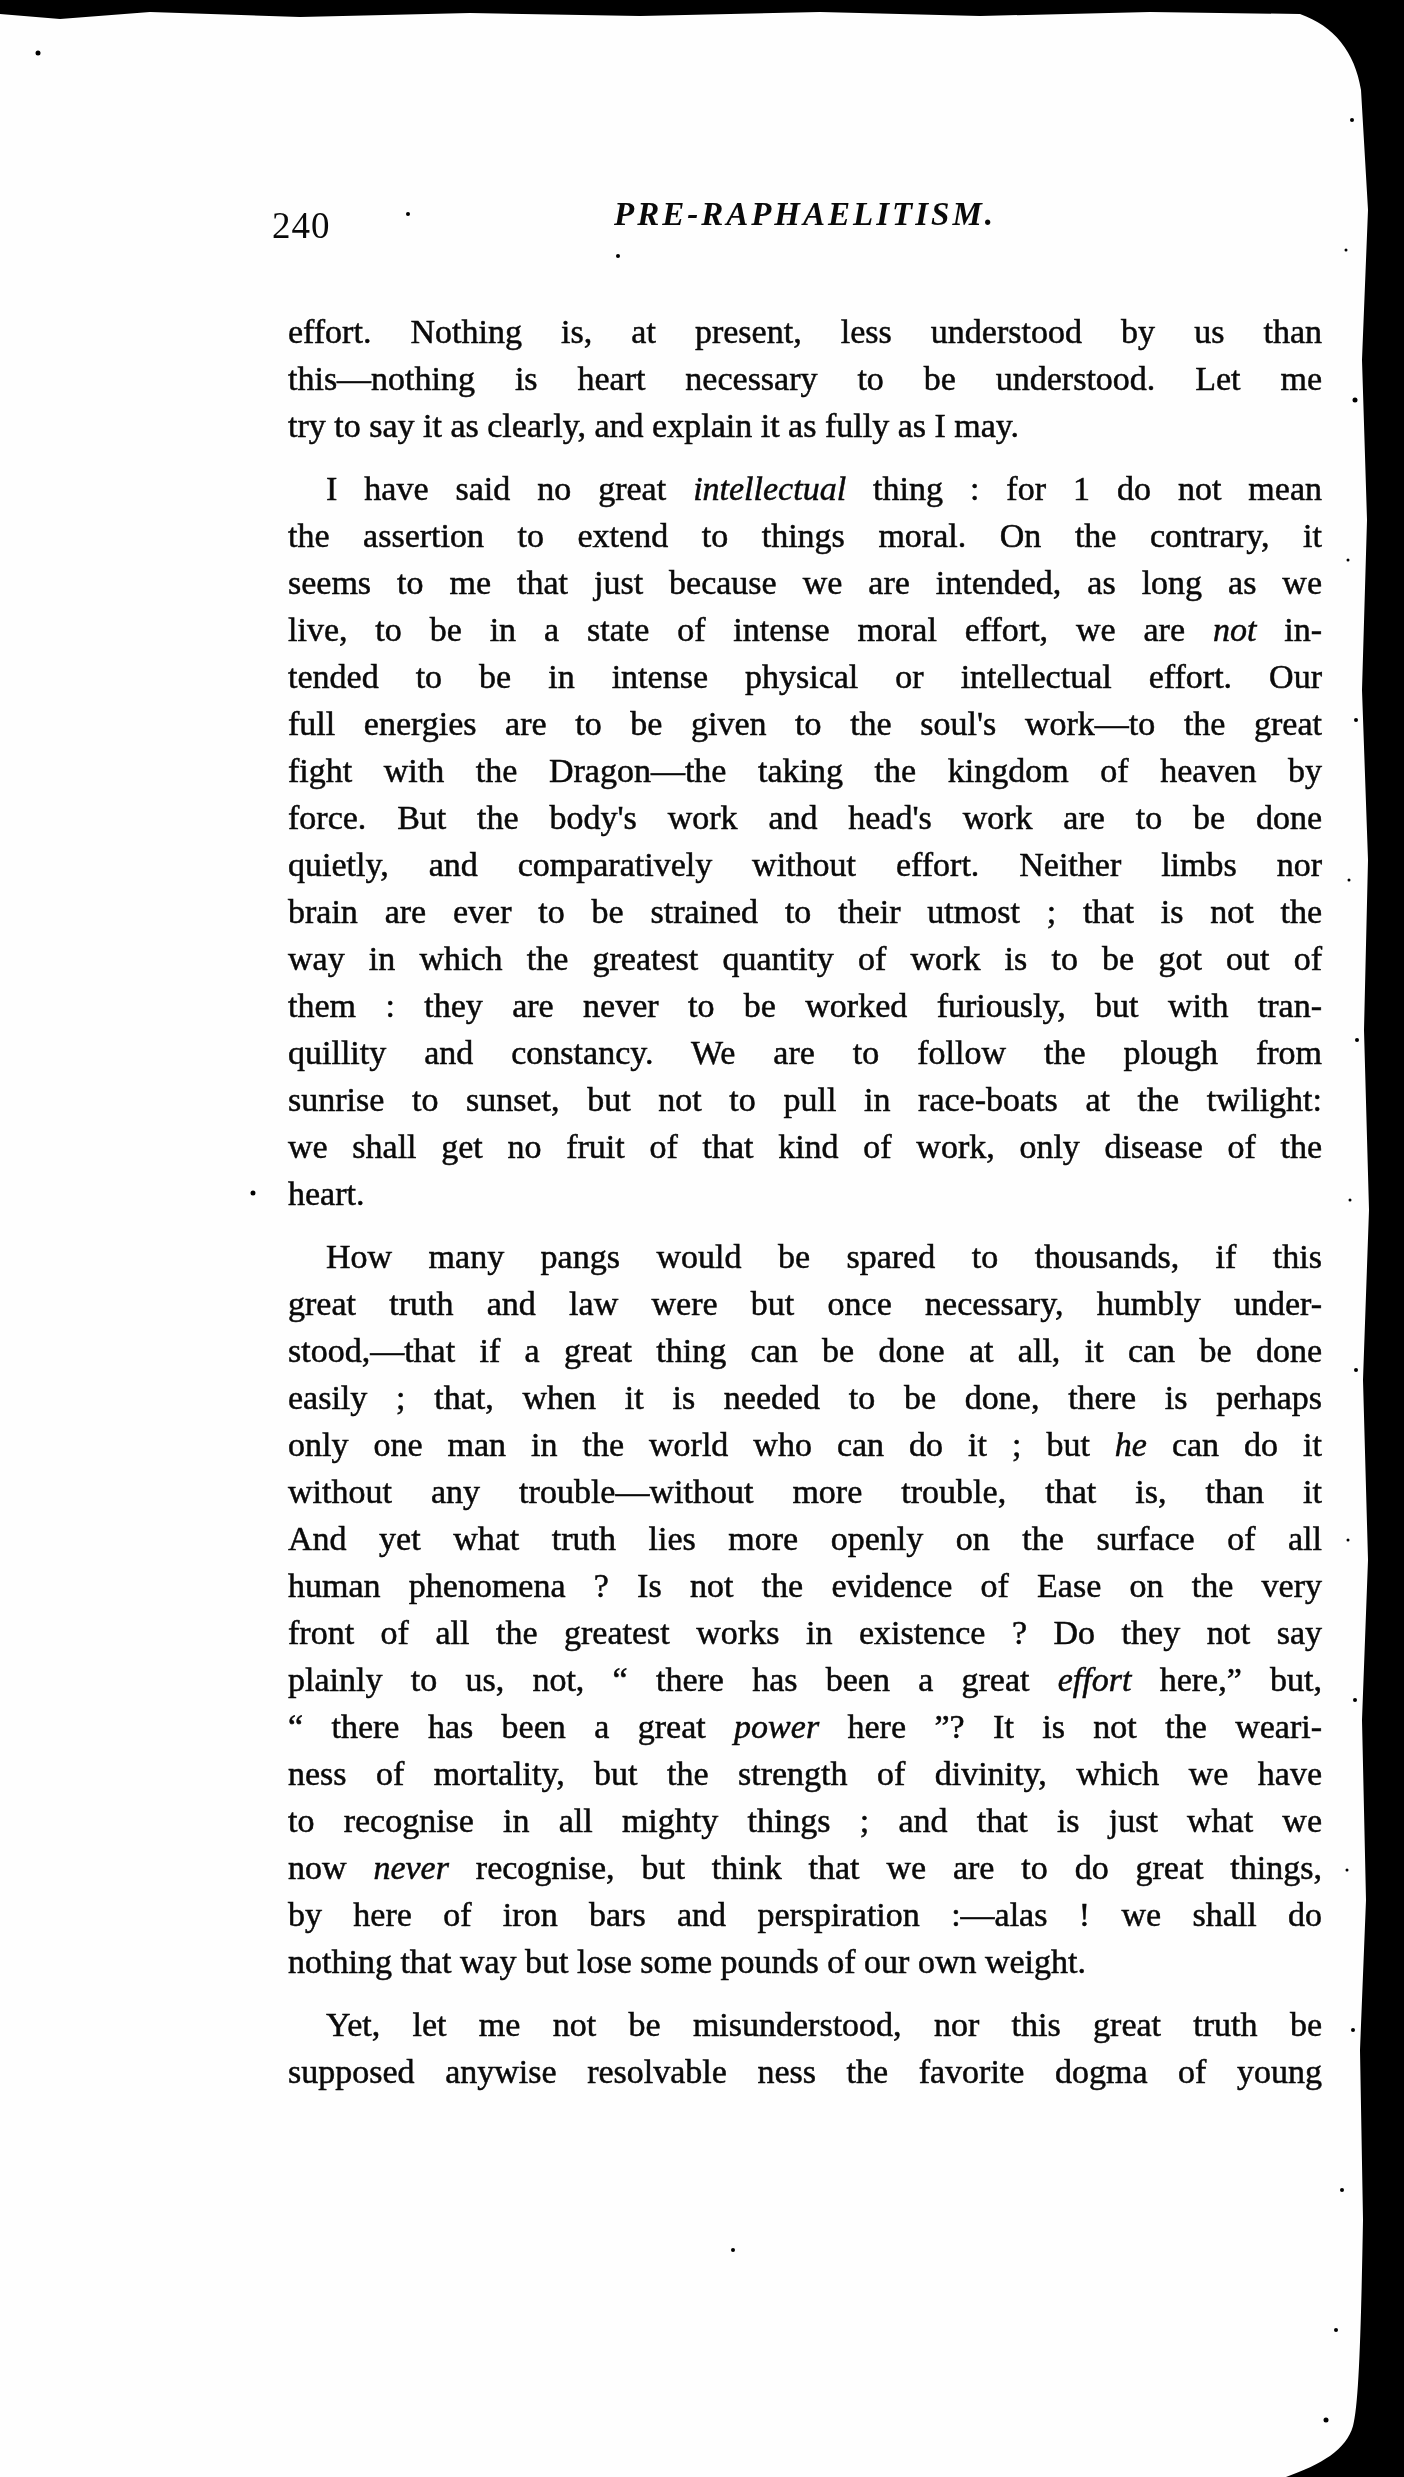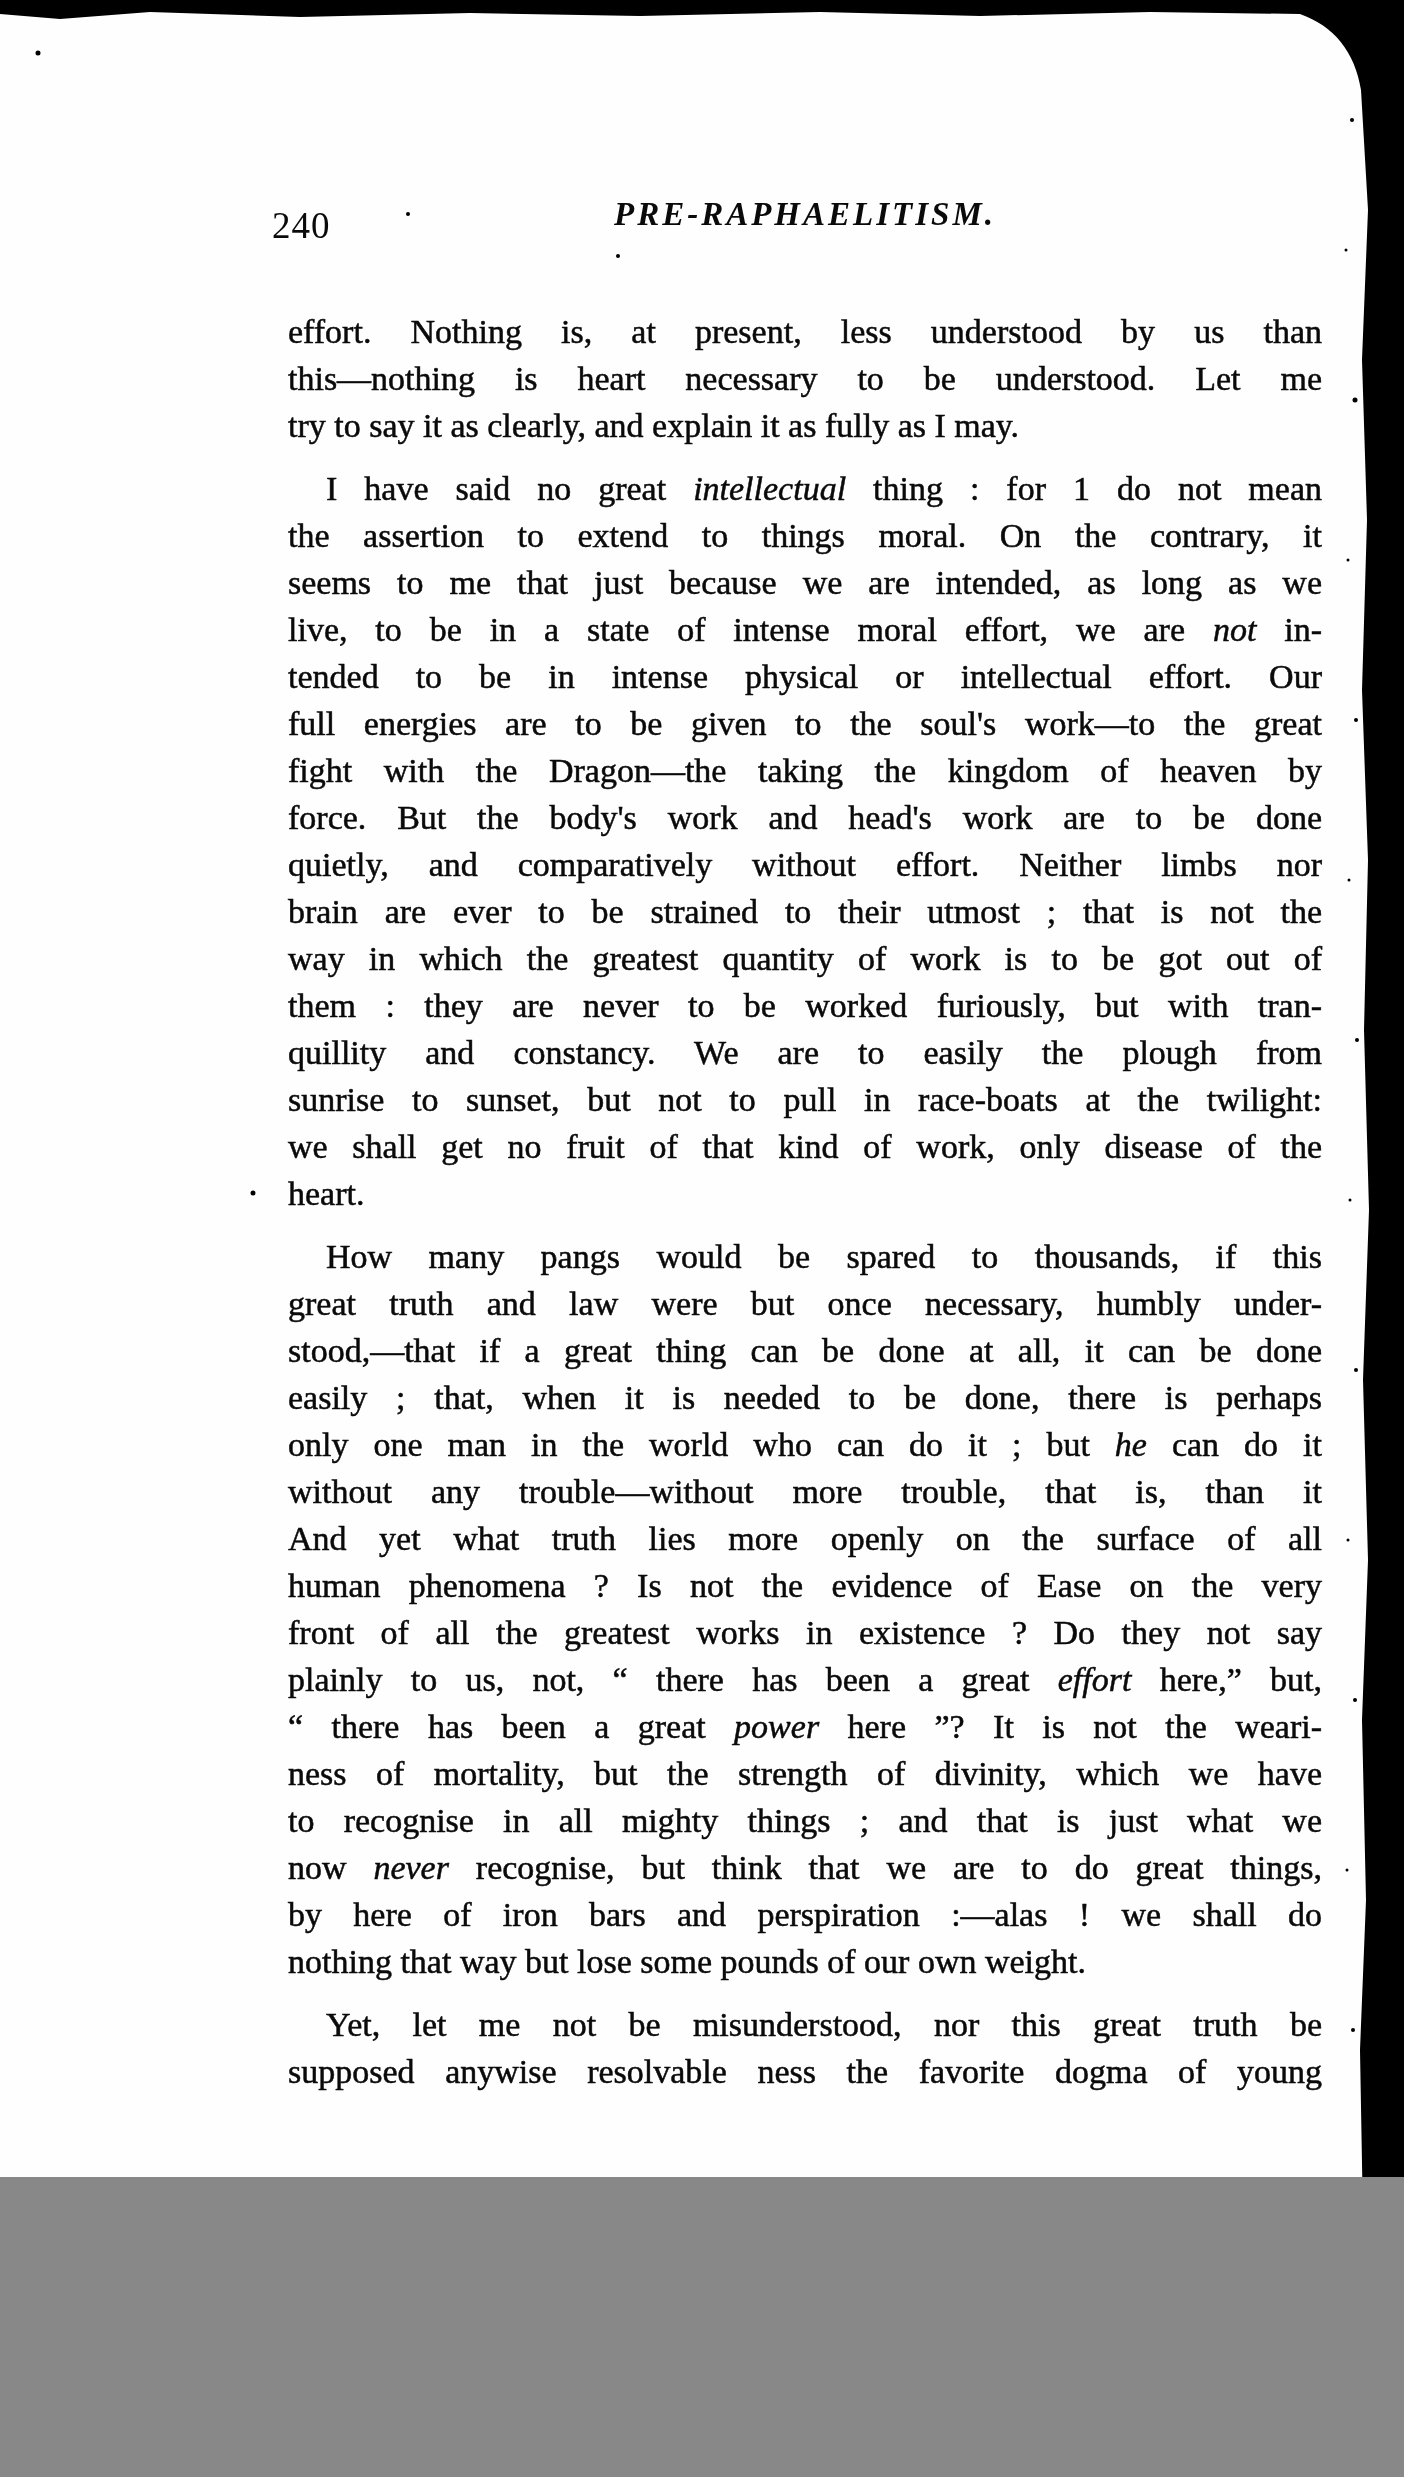--- a/index.html
+++ b/index.html
@@ -3,21 +3,21 @@
 <meta charset="utf-8">
 <style>
   :root{
     --ink:#0a0a0a;
     --paper:#fefefe;
     --scan:#000000;
   }
   html,body{margin:0;padding:0;background:#888;}
   .page{
     position:relative;
-    width:1404px;height:2177px;
+    width:1404px;height:2477px;
     background:var(--paper);
     overflow:hidden;
     font-family:"Liberation Serif", serif;
     color:var(--ink);
   }
   
   .folio{
     position:absolute;left:272px;top:204px;
     font-size:37px;line-height:44px;
     letter-spacing:1px;
@@ -73,21 +73,21 @@
         <div class="line"><span>seems to me that just because we are intended, as long as we</span></div>
         <div class="line"><span>live, to be in a state of intense moral effort, we are </span><span class="it">not</span><span> in-</span></div>
         <div class="line"><span>tended to be in intense physical or intellectual effort.  Our</span></div>
         <div class="line"><span>full energies are to be given to the soul's work—to the great</span></div>
         <div class="line"><span>fight with the Dragon—the taking the kingdom of heaven by</span></div>
         <div class="line"><span>force.  But the body's work and head's work are to be done</span></div>
         <div class="line"><span>quietly, and comparatively without effort.  Neither limbs nor</span></div>
         <div class="line"><span>brain are ever to be strained to their utmost ; that is not the</span></div>
         <div class="line"><span>way in which the greatest quantity of work is to be got out of</span></div>
         <div class="line"><span>them : they are never to be worked furiously, but with tran-</span></div>
-        <div class="line"><span>quillity and constancy.  We are to easily the plough from</span></div>
+        <div class="line"><span>quillity and constancy.  We are to follow the plough from</span></div>
         <div class="line"><span>sunrise to sunset, but not to pull in race-boats at the twilight:</span></div>
         <div class="line"><span>we shall get no fruit of that kind of work, only disease of the</span></div>
         <div class="line rag"><span>heart.</span></div>
       </div>
       <div class="para">
         <div class="line first"><span>How many pangs would be spared to thousands, if this</span></div>
         <div class="line"><span>great truth and law were but once necessary, humbly under-</span></div>
         <div class="line"><span>stood,—that if a great thing can be done at all, it can be done</span></div>
         <div class="line"><span>easily ; that, when it is needed to be done, there is perhaps</span></div>
         <div class="line"><span>only one man in the world who can do it ; but </span><span class="it">he</span><span> can do it</span></div>

